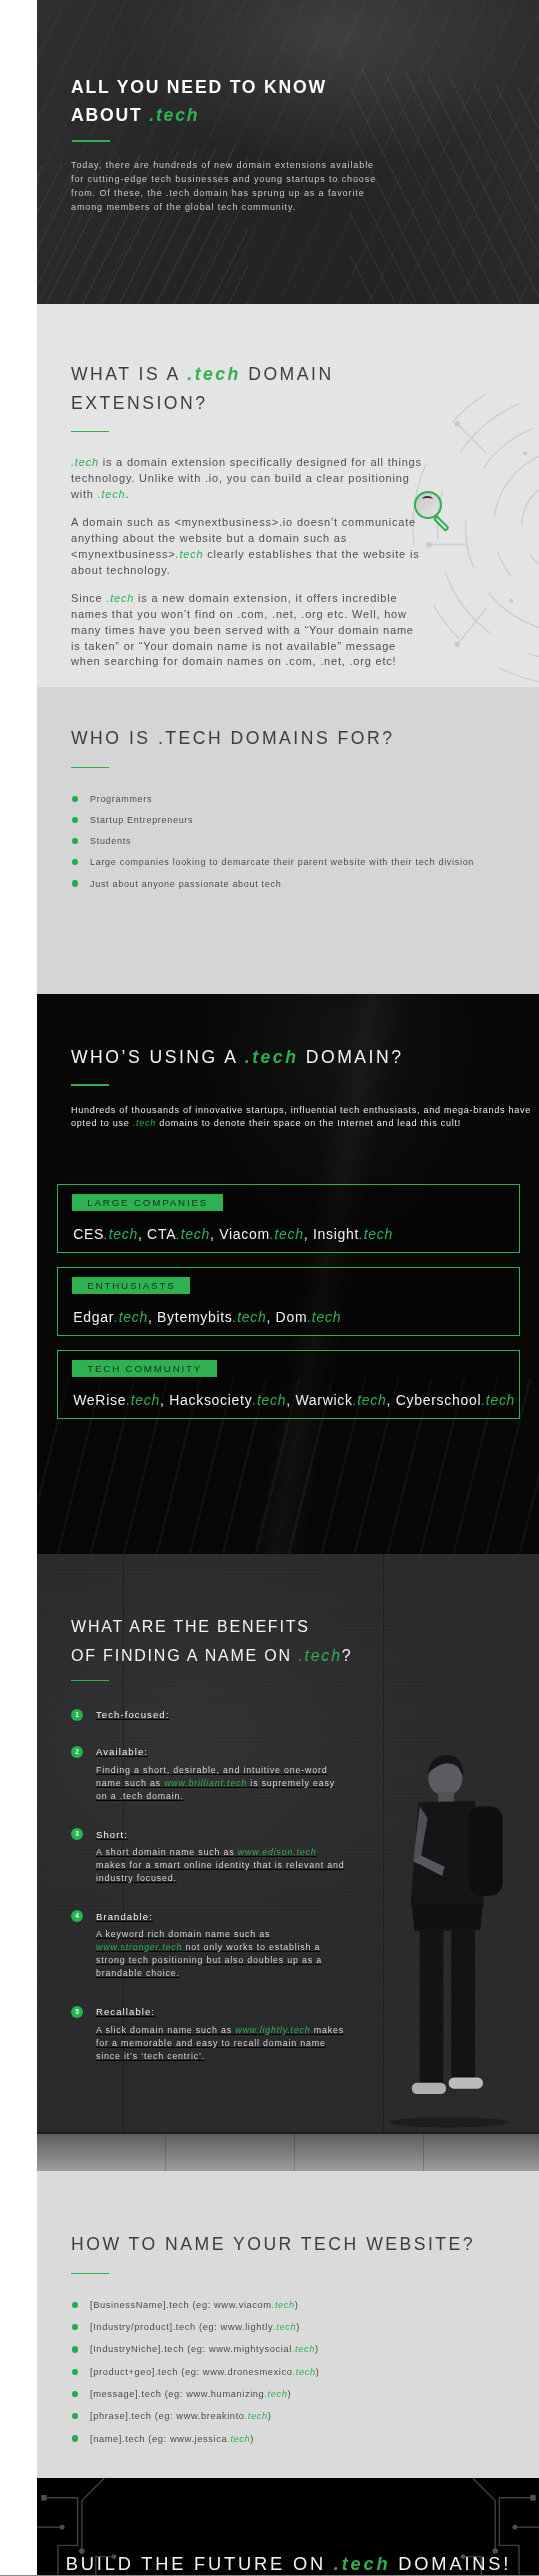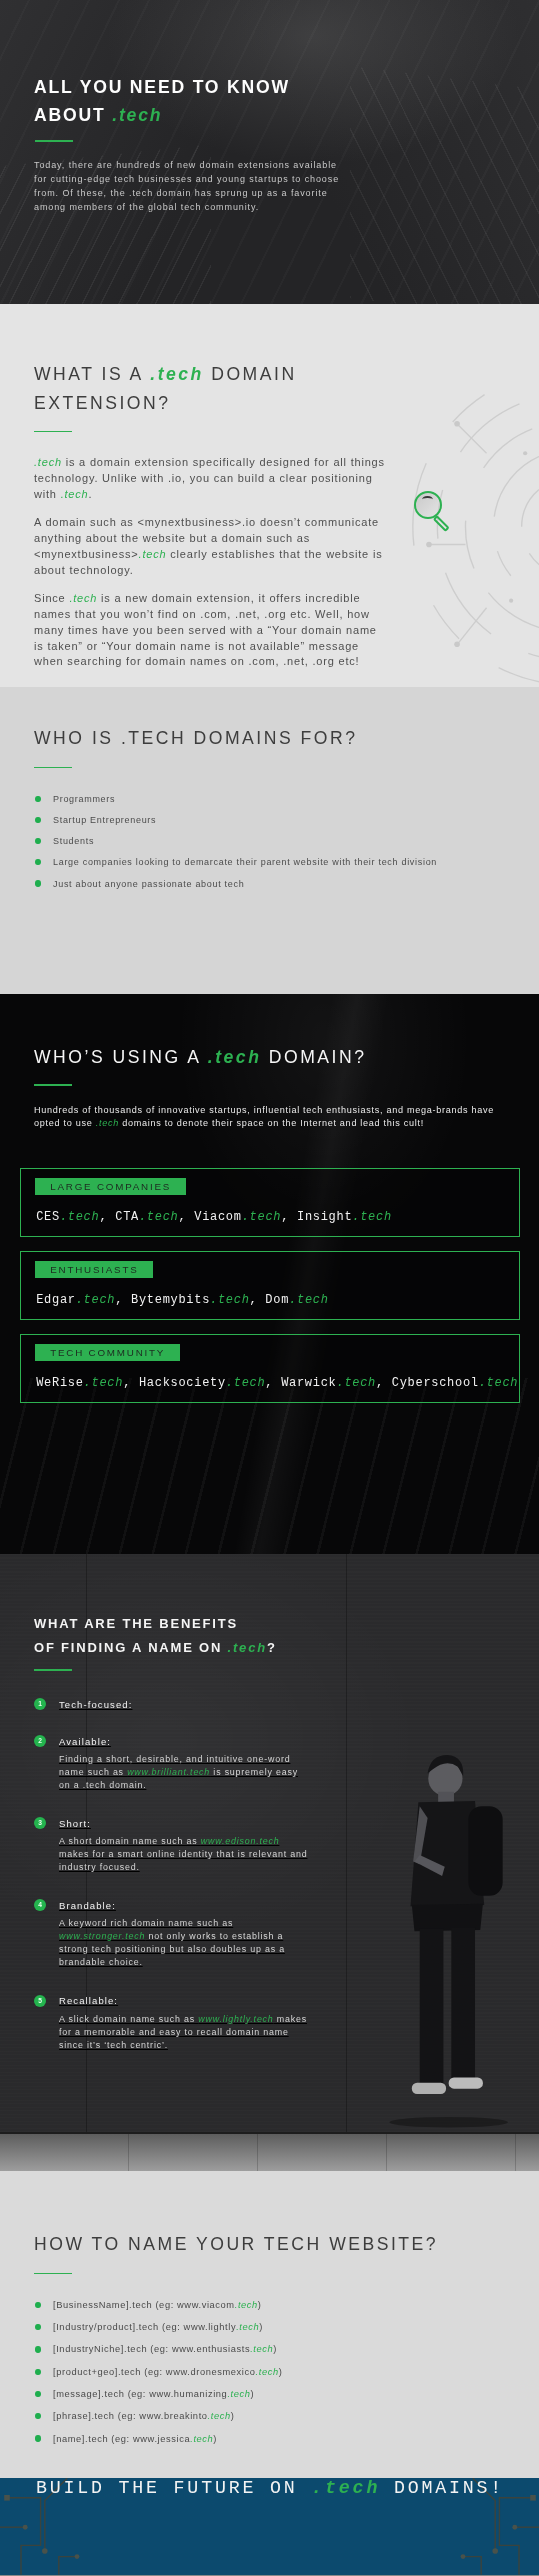--- a/index.html
+++ b/index.html
@@ -1,18 +1,18 @@
 <!DOCTYPE html>
 <html style="font-size:11.2px"><head>
 <meta charset="utf-8">
 <style>
   :root{ --green:#2db151; }
   *{box-sizing:border-box; margin:0; padding:0;}
   body{background:#888; font-family:"Liberation Sans", sans-serif;}
-  .page{position:relative; width:540px; margin:0 auto; background:#fff; overflow:hidden;}
+  .page{position:relative; width:540px; margin:0 auto; background:#fff; overflow:hidden;padding-left:37px;}
   section{position:relative; overflow:hidden;}
   .gtxt{color:var(--green); font-style:italic;}
   .hd .gtxt, .footer-text .gtxt{font-weight:700;}
   .underline{display:block; width:38px; height:1.4px; background:var(--green);}
 
   
   .hero{height:304px; background:
     radial-gradient(ellipse 295px 183px at 58% 12%, rgba(120,120,120,.30), transparent 70%),
     linear-gradient(118deg, rgba(70,70,72,.35) 0%, transparent 42%),
     linear-gradient(242deg, rgba(64,64,66,.38) 0%, transparent 45%),
@@ -63,55 +63,55 @@
   .whos-using::before{content:""; position:absolute; inset:0;
     background:linear-gradient(100deg, transparent 52%, rgba(255,255,255,.04) 56%, transparent 61%),
                radial-gradient(ellipse 211px 295px at 60% 8%, rgba(255,255,255,.05), transparent 70%);}
   .rays{position:absolute; bottom:0; left:0; right:0; height:176px;
     background:repeating-linear-gradient(104deg, transparent 0 29.5px, rgba(255,255,255,.05) 29.5px 32px); opacity:.8;}
   .whos-using .content{position:absolute; left:34px; top:49px; width:472px; z-index:2;}
   .whos-using .hd{color:#f6f6f6;}
   .whos-using .underline{margin:12.7px 0 0;}
   .whos-using .lead{margin-top:18.3px; font-size:9.1px; line-height:1.48; letter-spacing:0.7px;
     color:#ececec; width:464px;}
-  .cards{position:absolute; left:20.4px; right:20.4px; top:174px; z-index:2;}
+  .cards{position:absolute; left:20.4px; right:20.4px; top:190px; z-index:2;}
   .cat-card{position:relative; border:0.7px solid var(--green); height:69px; margin-bottom:14px; background:rgba(0,0,0,.25);}
   .cat-label{position:absolute; left:14px; top:9.1px; background:var(--green); color:#1d2b21;
     font-size:9.8px; letter-spacing:1.8px; padding:2.8px 14.8px 3.5px;}
-  .cat-domains{position:absolute; left:14.8px; top:41px; font-size:12px; letter-spacing:0.7px; color:#f3f3f3;font-family:Liberation Mono, monospace;}
+  .cat-domains{position:absolute; left:14.8px; top:41px; font-size:14px; letter-spacing:0.7px; color:#f3f3f3;}
 
   
   .benefits{height:617px; background:
     repeating-linear-gradient(0deg, rgba(255,255,255,.013) 0 1.4px, transparent 1.4px 3.5px),
     radial-gradient(ellipse 352px 281px at 30% 30%, rgba(255,255,255,.035), transparent 75%),
     #2a2a2c;}
   .wall-seam{position:absolute; top:0; bottom:39px; width:0.7px; background:rgba(0,0,0,.28);}
   .sidewalk{position:absolute; left:0; right:0; bottom:0; height:39px;
     background:repeating-linear-gradient(90deg, transparent 0 128px, rgba(0,0,0,.18) 128px 129px),
     linear-gradient(#5d5d5d, #9d9d9d); border-top:2.1px solid #1d1d1d;}
   .person{position:absolute; right:11.2px; bottom:37px; z-index:1; opacity:.95;}
   .benefits .content{position:absolute; left:34px; top:58px; width:302px; z-index:2;}
-  .benefits .hd2{font-size:13px; letter-spacing:1.8px; line-height:1.82; color:#f5f5f5; font-weight:700;}
+  .benefits .hd2{font-size:16px; letter-spacing:1.8px; line-height:1.82; color:#f5f5f5; font-weight:400;}
   .benefits .underline{margin:9.8px 0 0;}
   .benefit-items{margin-top:28px;}
   .benefit{position:relative; padding-left:25px; margin-bottom:26px;text-decoration:underline;}
   .benefit-num{position:absolute; left:0; top:-0.7px; width:12px; height:12px; border-radius:50%;
     background:#24b44e; color:#eafff0; font-size:6.7px; font-weight:700; text-align:center; line-height:12px;}
   .benefit-title{font-size:9.5px; letter-spacing:1.1px; color:#f4f4f4;}
   .benefit-body{margin-top:6.3px; width:250px; font-size:8.9px; line-height:1.46; letter-spacing:0.8px; color:#d6d6d6;}
 
   
   .naming{height:307px; background:#dadada;}
   .naming .content{position:absolute; left:34px; top:59px; width:464px;}
   .naming .underline{margin:14px 0 0;}
   .naming .dot-list{margin-top:25px;}
   .naming .dot-list li{font-size:9.3px; margin-bottom:9.1px; letter-spacing:0.6px; color:#4a4a4a;}
 
   
-  .footer{height:97px; background:#0c4a6e; display:flex; align-items:flex-start; justify-content:center;font-family:Liberation Mono, monospace;}
+  .footer{height:97px; background:#000000; display:flex; align-items:flex-end; justify-content:center;}
   .footer-text{font-size:18.3px; letter-spacing:2.8px; color:#f4f4f4; font-weight:400; z-index:2;}
   .trace{position:absolute; top:0; height:97px; z-index:1;}
   .trace-left{left:0;} .trace-right{right:0; transform:scaleX(-1);}
 </style>
 </head>
 <body>
 
 <div class="page">
 
   <section class="hero">
@@ -251,21 +251,21 @@
     </div>
   </section>
 
   <section class="naming">
     <div class="content">
       <h2 class="hd">HOW TO NAME YOUR TECH WEBSITE?</h2>
       <span class="underline"></span>
       <ul class="dot-list">
         <li><span>[BusinessName].tech  (eg: www.viacom</span><span class="gtxt">.tech</span><span>)</span></li>
         <li><span>[Industry/product].tech (eg: www.lightly</span><span class="gtxt">.tech</span><span>)</span></li>
-        <li><span>[IndustryNiche].tech (eg: www.enthusiasts</span><span class="gtxt">.tech</span><span>)</span></li>
+        <li><span>[IndustryNiche].tech (eg: www.mightysocial</span><span class="gtxt">.tech</span><span>)</span></li>
         <li><span>[product+geo].tech (eg: www.dronesmexico</span><span class="gtxt">.tech</span><span>)</span></li>
         <li><span>[message].tech (eg: www.humanizing</span><span class="gtxt">.tech</span><span>)</span></li>
         <li><span>[phrase].tech (eg: www.breakinto</span><span class="gtxt">.tech</span><span>)</span></li>
         <li><span>[name].tech (eg: www.jessica</span><span class="gtxt">.tech</span><span>)</span></li>
       </ul>
     </div>
   </section>
 
   <section class="footer">
     <svg class="trace trace-left" width="105" height="97" viewBox="0 0 150 138" fill="none">

